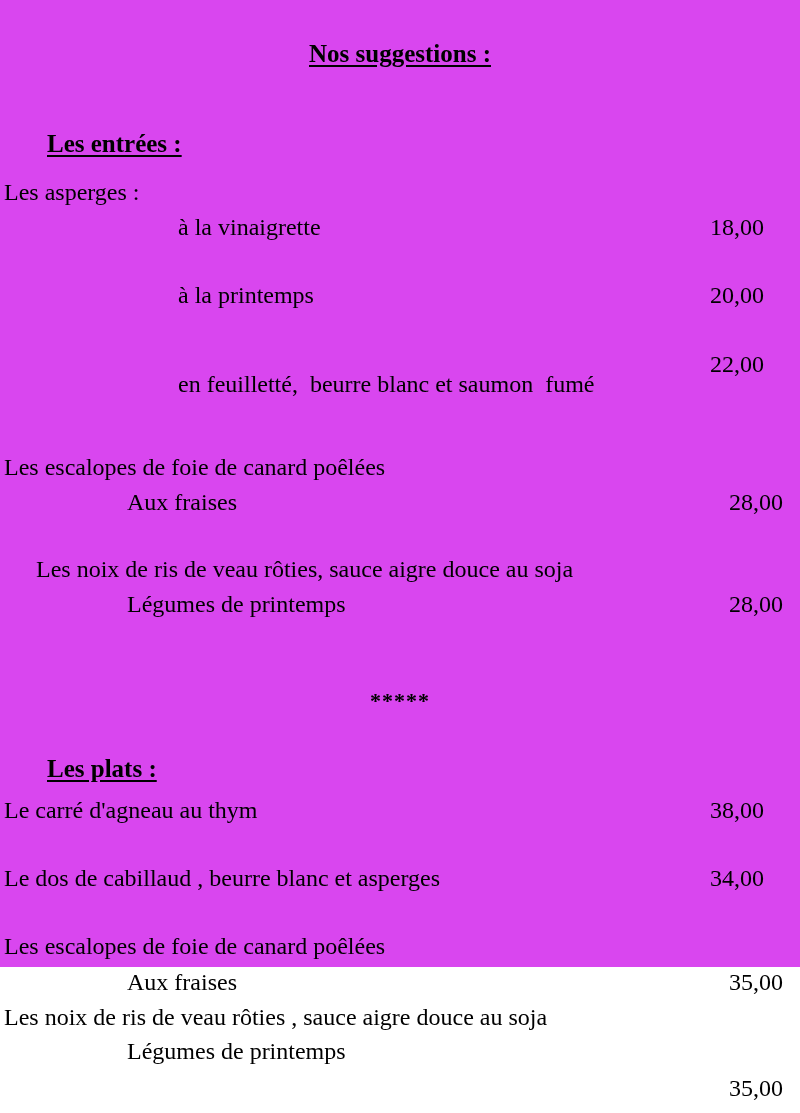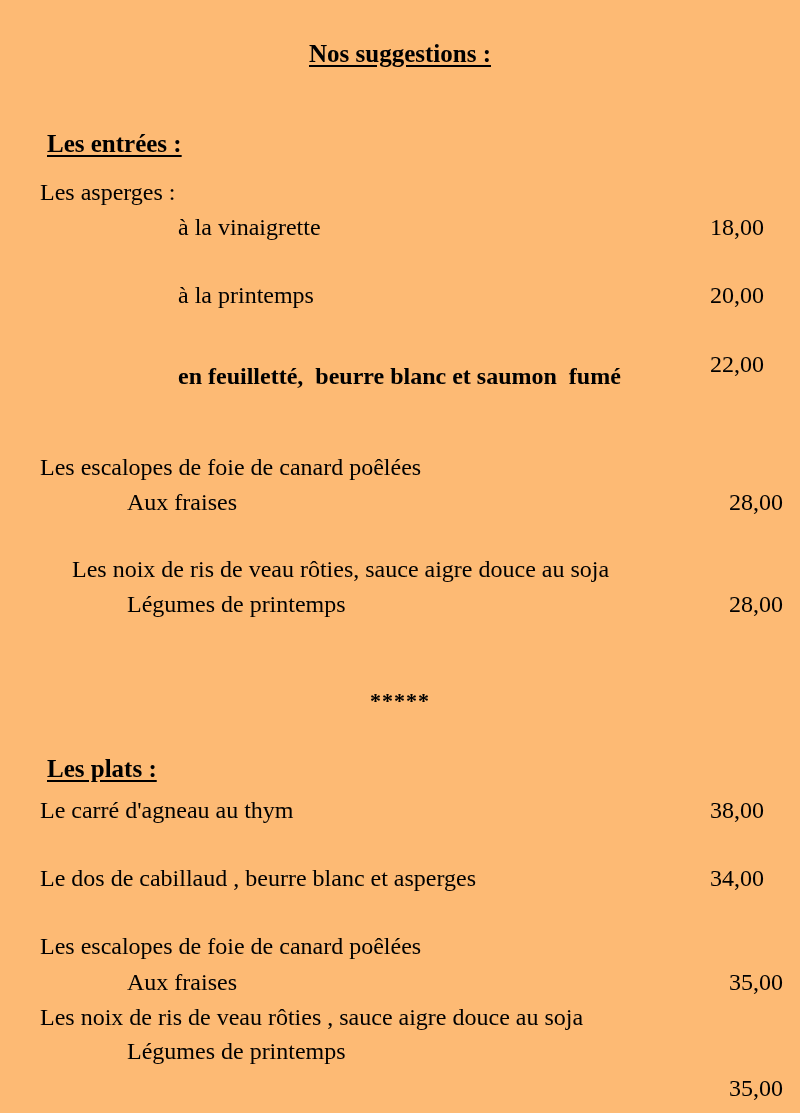--- a/index.html
+++ b/index.html
@@ -12,22 +12,22 @@
     height: 1113px;
     position: relative;
     font-family: "Liberation Serif", "DejaVu Serif", serif;
     color: #000000;
     overflow: hidden;
   }
 
   .page {
     position: relative;
     width: 800px;
-    height: 1113px;
-    background: #fdba74;
+    height: 967px;
+    background: #d946ef;
   }
 
   .doc-title {
     position: absolute;
     top: 40px;
     left: 0;
     width: 800px;
     text-align: center;
     font-size: 25px;
     font-weight: bold;
@@ -60,21 +60,21 @@
     letter-spacing: 1px;
   }
 
   .line {
     position: absolute;
     font-size: 24px;
     line-height: 1;
     white-space: pre;
   }
 
-  .lvl0 { left: 40px; }
+  .lvl0 { left: 4px; }
   .lvl1 { left: 127px; }
   .lvl2 { left: 178px; }
 
   .price {
     position: absolute;
     font-size: 24px;
     line-height: 1;
     text-align: right;
     white-space: pre;
   }
@@ -95,21 +95,21 @@
   </div>
 
   <div class="line lvl0" style="top:180px;">Les asperges :</div>
 
   <div class="line lvl2" style="top:215px;">à la vinaigrette</div>
   <div class="price price-a" style="top:215px;">18,00</div>
 
   <div class="line lvl2" style="top:283px;">à la printemps</div>
   <div class="price price-a" style="top:283px;">20,00</div>
 
-  <div class="line lvl2" style="top:364px;font-weight:bold;">en feuilletté,  beurre blanc et saumon  fumé</div>
+  <div class="line lvl2" style="top:372px;">en feuilletté,  beurre blanc et saumon  fumé</div>
   <div class="price price-a" style="top:352px;">22,00</div>
 
   <div class="line lvl0" style="top:455px;">Les escalopes de foie de canard poêlées</div>
 
   <div class="line lvl1" style="top:490px;">Aux fraises</div>
   <div class="price price-b" style="top:490px;">28,00</div>
 
   <div class="line lvl0" style="top:557px;margin-left:32px;">Les noix de ris de veau rôties, sauce aigre douce au soja</div>
 
   <div class="line lvl1" style="top:592px;">Légumes de printemps</div>

